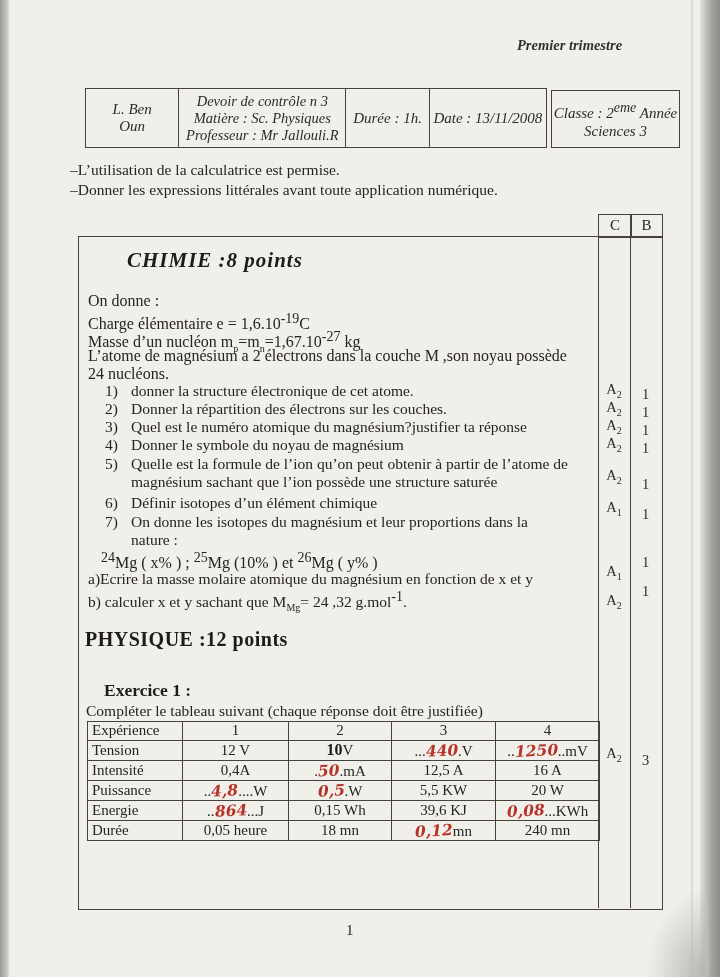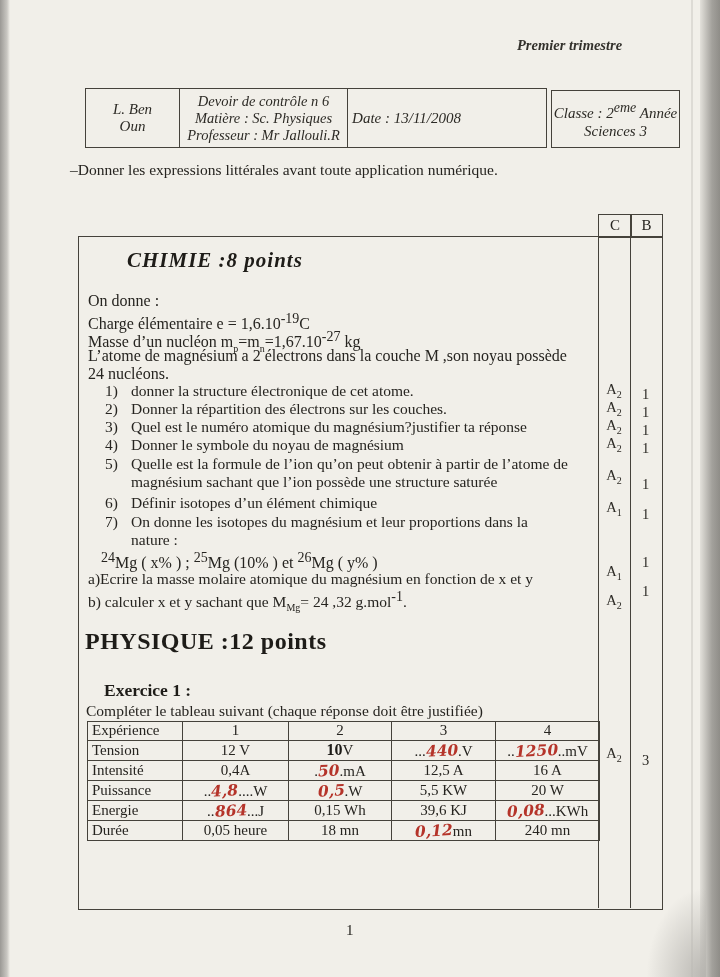--- a/index.html
+++ b/index.html
@@ -30,21 +30,21 @@
   .vline{width:1.4px;background:#45423b;top:236px;height:672px;}
   .cb-cell{top:214px;height:22px;border:1.4px solid #45423b;text-align:center;font-size:15px;line-height:21px;}
   .mark-c{left:598px;width:32px;text-align:center;font-size:14.5px;color:#2c2a25;}
   .mark-b{left:630px;width:31px;text-align:center;font-size:14.5px;color:#2c2a25;}
   
   .chimie-title{font-size:21px;font-weight:bold;font-style:italic;letter-spacing:1px;color:#1e1c18;}
   .body-line{font-size:16px;line-height:18px;white-space:nowrap;}
   .q-line{font-size:15.5px;white-space:nowrap;}
   .q-num{display:inline-block;width:26px;}
   .bf{font-weight:normal;}
-  .physique-title{font-size:24px;font-weight:bold;letter-spacing:0.5px;color:#1e1c18;}
+  .physique-title{font-size:20px;font-weight:bold;letter-spacing:0.5px;color:#1e1c18;}
   .exo-title{font-size:17.5px;font-weight:bold;color:#1e1c18;}
   
   table.phys{border-collapse:collapse;}
   table.phys td,table.phys th{border:1.3px solid #45423b;font-size:15px;font-weight:normal;padding:0 2px;height:17.6px;text-align:center;color:#262420;white-space:nowrap;}
   table.phys th{text-align:left;padding-left:4px;font-family:Liberation Serif, serif;}
   .w0{width:88px;} .w1{width:101px;} .w2{width:98px;} .w3{width:99px;} .w4{width:99px;}
   
   .hand{color:#b5342a;font-family:"DejaVu Serif",serif;font-style:italic;font-weight:bold;display:inline-block;transform:rotate(-3deg);font-size:15.5px;}
   .handb{color:#1d1b17;font-weight:bold;font-size:16px;}
   .footer-num{font-size:15px;}
@@ -60,34 +60,38 @@
 <div class="abs meta-top">
   <div>Premier trimestre</div>
 </div>
 
 <div class="abs hdr" style="left:85px;top:88px;width:460px;height:58px;">
   <div class="hdr-cell" style="width:93px;">
     <div>L. Ben</div>
     <div>Oun</div>
   </div>
   <div class="hdr-cell" style="width:167px;font-size:14.5px;">
-    <div>Devoir de contrôle n 6</div>
+    <div>Devoir de contrôle n 3</div>
     <div>Matière : Sc. Physiques</div>
     <div>Professeur : Mr Jallouli.R</div>
+  </div>
+  <div class="hdr-cell" style="width:83px;">
+    <div>Durée : 1h.</div>
   </div>
   <div class="hdr-cell" style="width:117px;">
     <div>Date : 13/11/2008</div>
   </div>
 </div>
 <div class="abs classe-box" style="left:551px;top:90px;width:127px;height:56px;">
   <div><span>Classe : 2</span><sup>eme</sup><span> Année</span></div>
   <div>Sciences 3</div>
 </div>
 
 <div class="abs instr" style="left:70px;top:160px;">
+  <div>–L’utilisation de la calculatrice est permise.</div>
   <div>–Donner les expressions littérales avant toute application numérique.</div>
 </div>
 
 <div class="abs cb-cell" style="left:598px;width:32px;">C</div>
 <div class="abs cb-cell" style="left:630px;width:31px;">B</div>
 
 <div class="abs main-box"></div>
 <div class="abs vline" style="left:598px;"></div>
 <div class="abs vline" style="left:630px;"></div>
 

